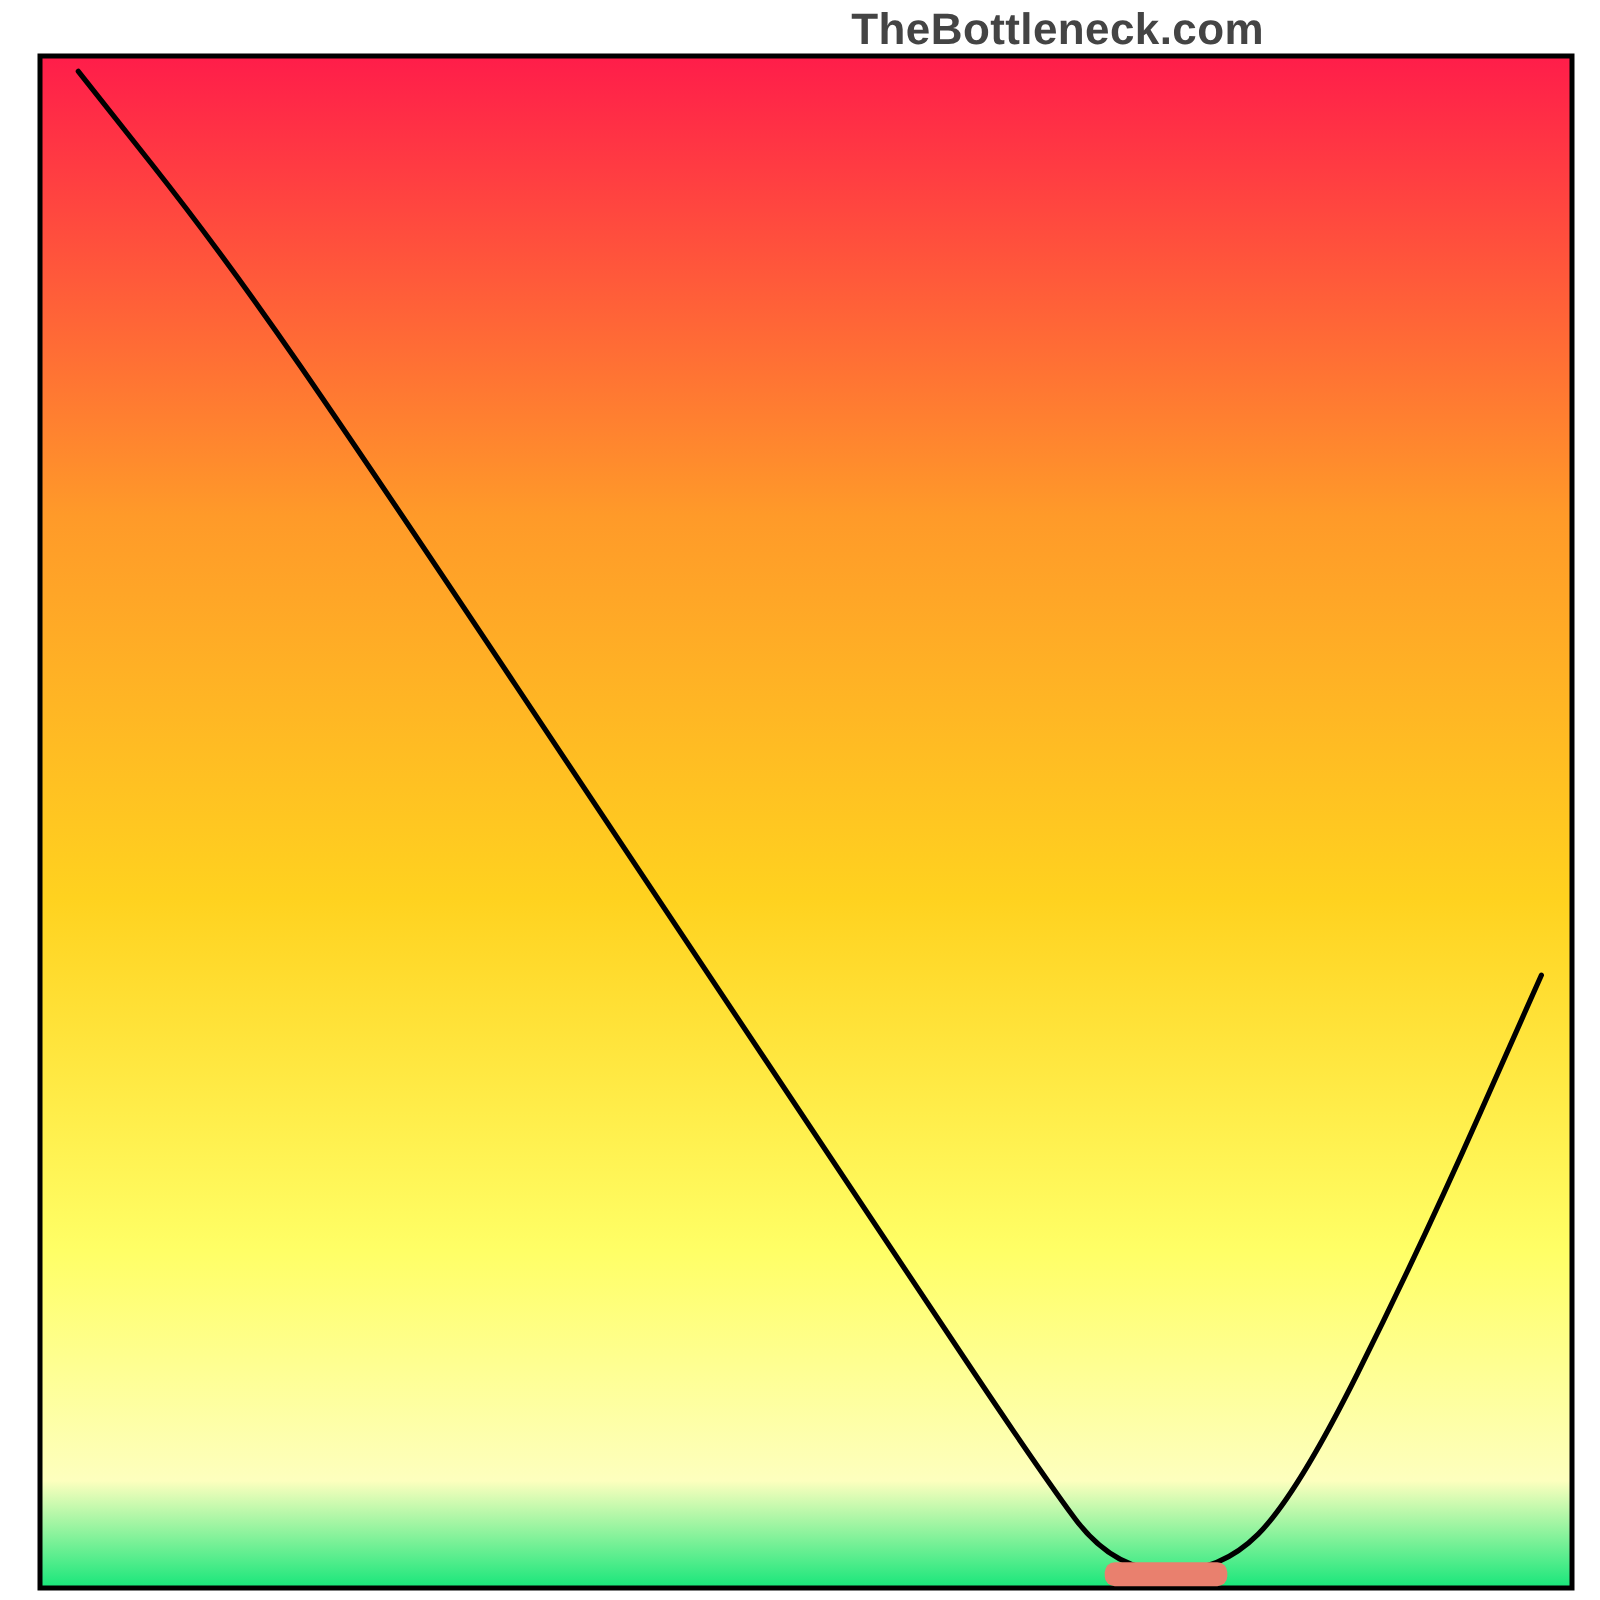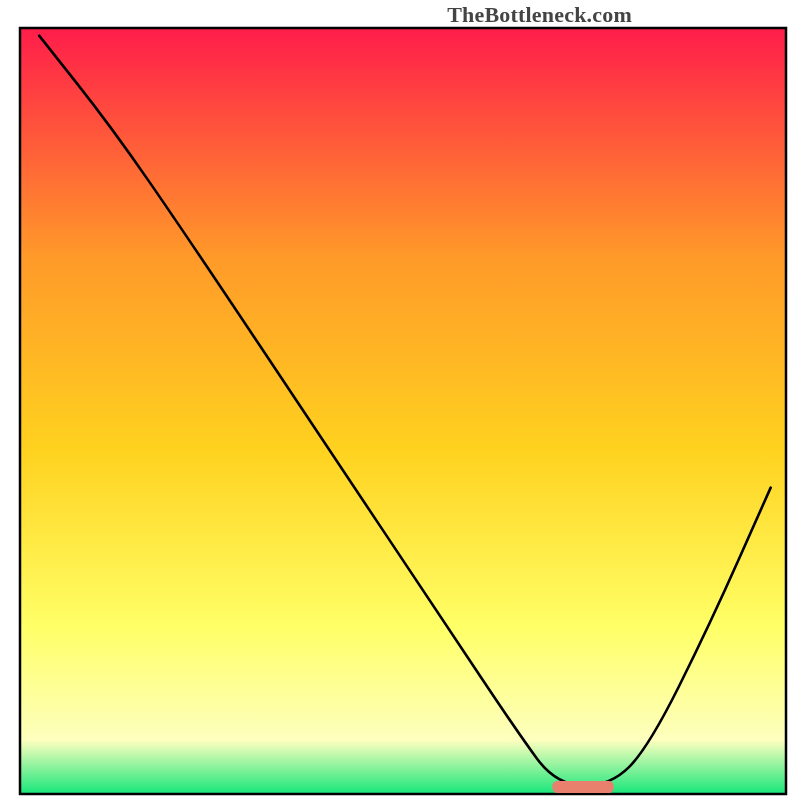--- a/index.html
+++ b/index.html
@@ -7,21 +7,20 @@
     padding: 0;
     width: 800px;
     height: 800px;
     background: #ffffff;
     font-family: Arial, Helvetica, sans-serif;
   }
   .container {
     position: relative;
     width: 644px;
     height: 800px;
-    font-family: Liberation Serif, serif;
   }
   .watermark {
     position: absolute;
     top: 2px;
     right: 12px;
     font-size: 22px;
     font-weight: bold;
     color: #444444;
     letter-spacing: 0.2px;
   }

